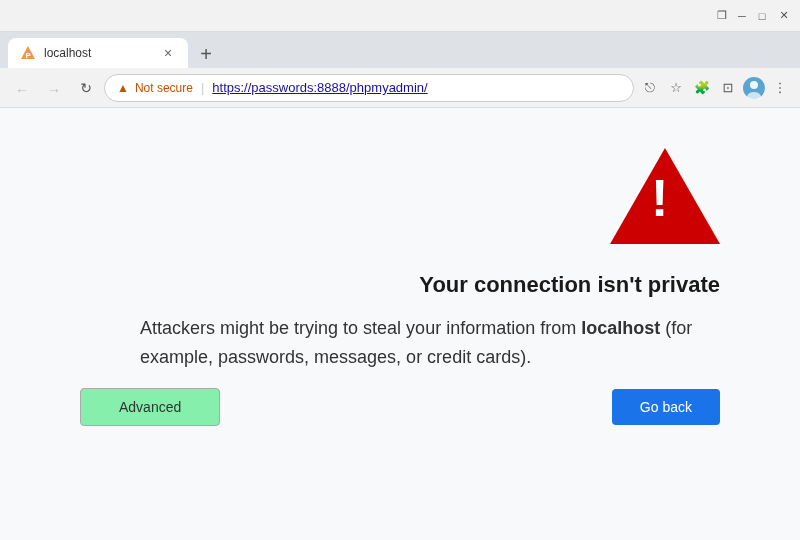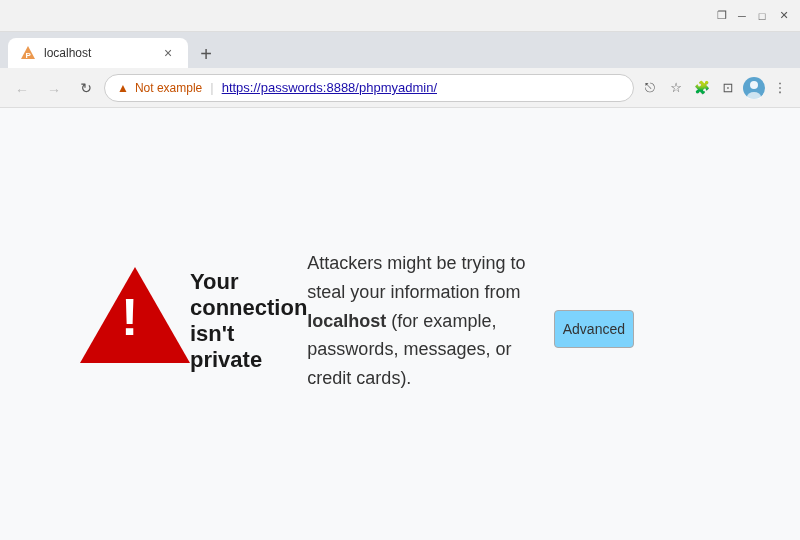--- a/index.html
+++ b/index.html
@@ -146,21 +146,22 @@
       cursor: pointer;
       color: #555;
       font-size: 13px;
     }
 
     
     .page-content {
       background: #f8f9fa;
       height: calc(540px - 32px - 36px - 40px);
       display: flex;
-      align-items: center;
+      flex-direction: column;
+      align-items: flex-end;
       padding: 40px 80px 30px 80px;
       overflow: hidden;
     }
 
     .warning-icon-container {
       margin-bottom: 24px;
     }
 
     
     .triangle-icon {
@@ -205,22 +206,22 @@
     }
 
     .actions {
       display: flex;
       align-items: center;
       width: 100%;
       justify-content: space-between;
     }
 
     .btn-advanced {
-      padding: 10px 8px;
-      background: #7dd3fc;
+      padding: 10px 38px;
+      background: #86efac;
       border: 1px solid #aaa;
       border-radius: 4px;
       font-size: 14px;
       color: #333;
       cursor: pointer;
       font-family: 'Segoe UI', Arial, sans-serif;
     }
 
     .btn-go-back {
       padding: 10px 28px;
@@ -275,21 +276,21 @@
   </div>
   <div class="nav-btn disabled">
     <span>→</span>
   </div>
   <div class="nav-btn">
     <span>↻</span>
   </div>
 
   <div class="address-box">
     <span class="not-secure-icon">▲</span>
-    <span class="not-secure-text">Not example</span>
+    <span class="not-secure-text">Not secure</span>
     <span class="separator">|</span>
     <span class="url-text">https://passwords:8888/phpmyadmin/</span>
   </div>
 
   <div class="address-actions">
     <div class="addr-icon-btn">⎋</div>
     <div class="addr-icon-btn">☆</div>
     <div class="addr-icon-btn">🧩</div>
     <div class="addr-icon-btn">⊡</div>
     <div class="addr-icon-btn" style="border-radius:50%;overflow:hidden;">
@@ -310,14 +311,15 @@
 
   <h1 class="main-heading">Your connection isn't private</h1>
 
   <p class="description">
     <span>Attackers might be trying to steal your information from </span><strong>localhost</strong><span> (for example, passwords, messages, or credit cards).</span>
   </p>
 
 
   <div class="actions">
     <button class="btn-advanced">Advanced</button>
+    <button class="btn-go-back">Go back</button>
   </div>
 </div>
 
 </body></html>

